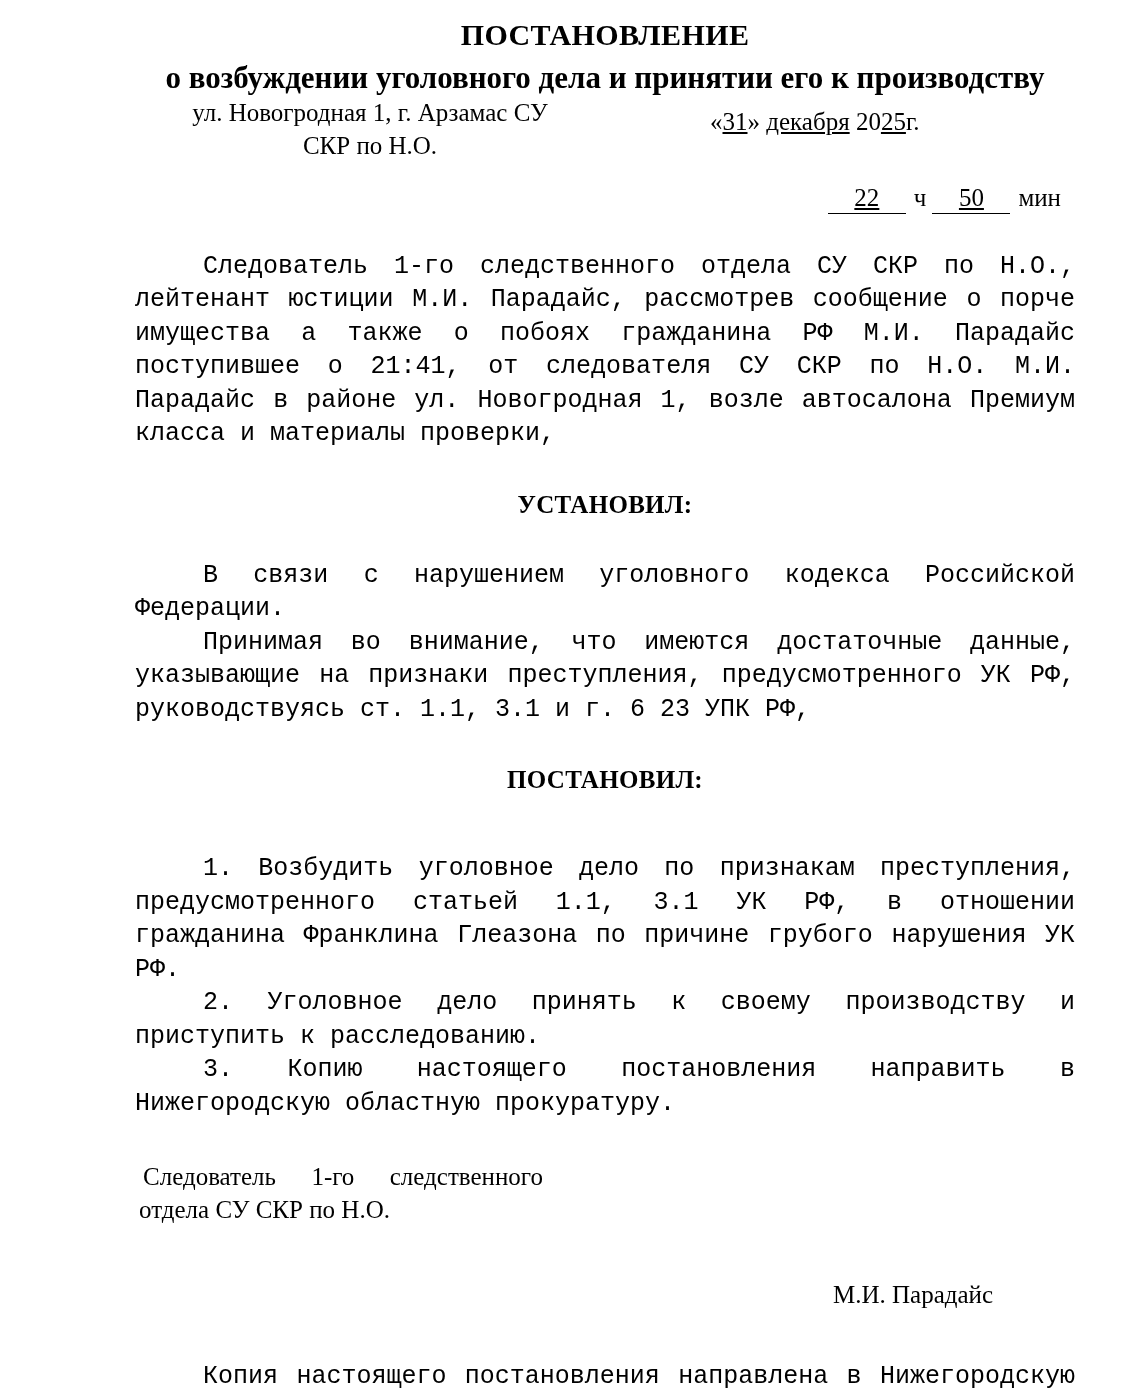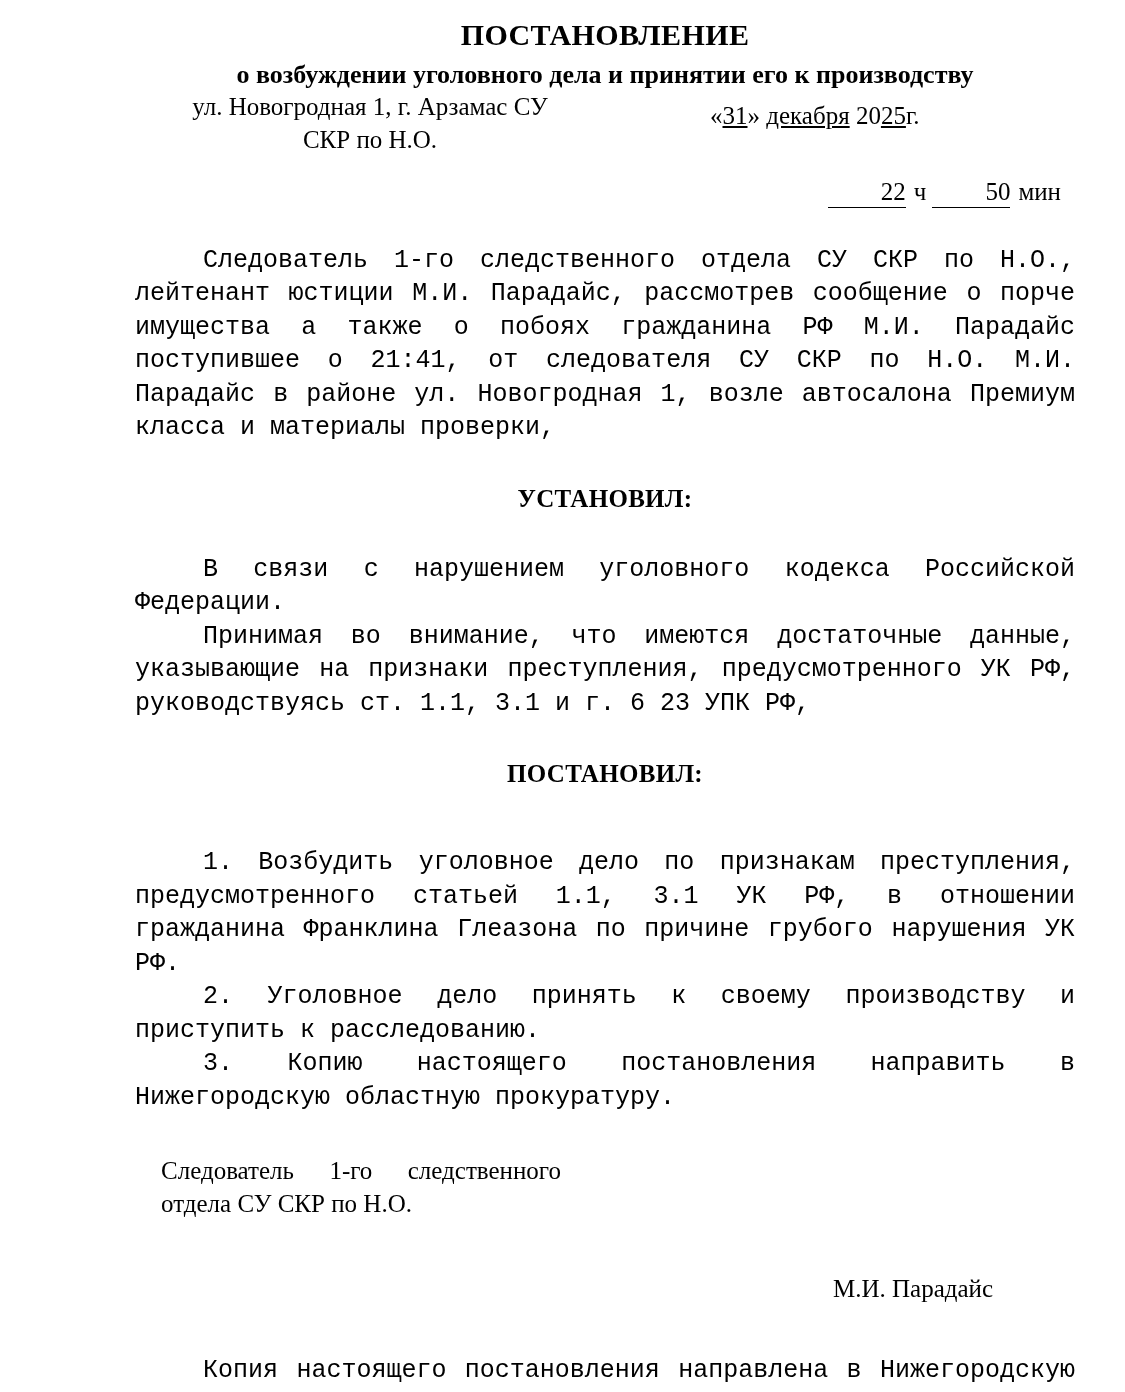--- a/index.html
+++ b/index.html
@@ -39,21 +39,21 @@
     text-align: center;
     font-weight: bold;
     font-size: 30px;
     letter-spacing: 0.4px;
     margin-top: 18px;
     line-height: 1.15;
   }
   .doc-subtitle {
     text-align: center;
     font-weight: bold;
-    font-size: 26px;
+    font-size: 31px;
     margin-top: 6px;
     line-height: 1.2;
   }
 
   
   .header-row {
     position: relative;
     min-height: 66px;
     text-align: center;
   }
@@ -77,23 +77,24 @@
   .time-block {
     position: absolute;
     right: 8px;
     top: 0;
     font-size: 25px;
     white-space: nowrap;
   }
   .time-val {
     display: inline-block;
     min-width: 78px;
-    text-align: right;
+    text-align: center;
     border-bottom: 1.5px solid #000;
     padding-bottom: 1px;
+    text-decoration: underline;
   }
   .time-unit {
     display: inline-block;
     padding: 0 6px 0 8px;
   }
 
   
   p.para {
     font-size: 25px;
     line-height: 1.34;
@@ -119,24 +120,24 @@
 
   
   .sig-block {
     font-size: 25px;
     line-height: 1.32;
   }
   .sig-line-just {
     width: 400px;
     text-align: justify;
     text-align-last: justify;
-    margin-left: 26px;
+    margin-left: 8px;
   }
   .sig-line {
-    margin-left: 26px;
+    margin-left: 4px;
   }
   .sig-name-row {
     position: relative;
     height: 36px;
   }
   .sig-name {
     position: absolute;
     left: 698px;
     top: 12px;
     font-size: 25px;

